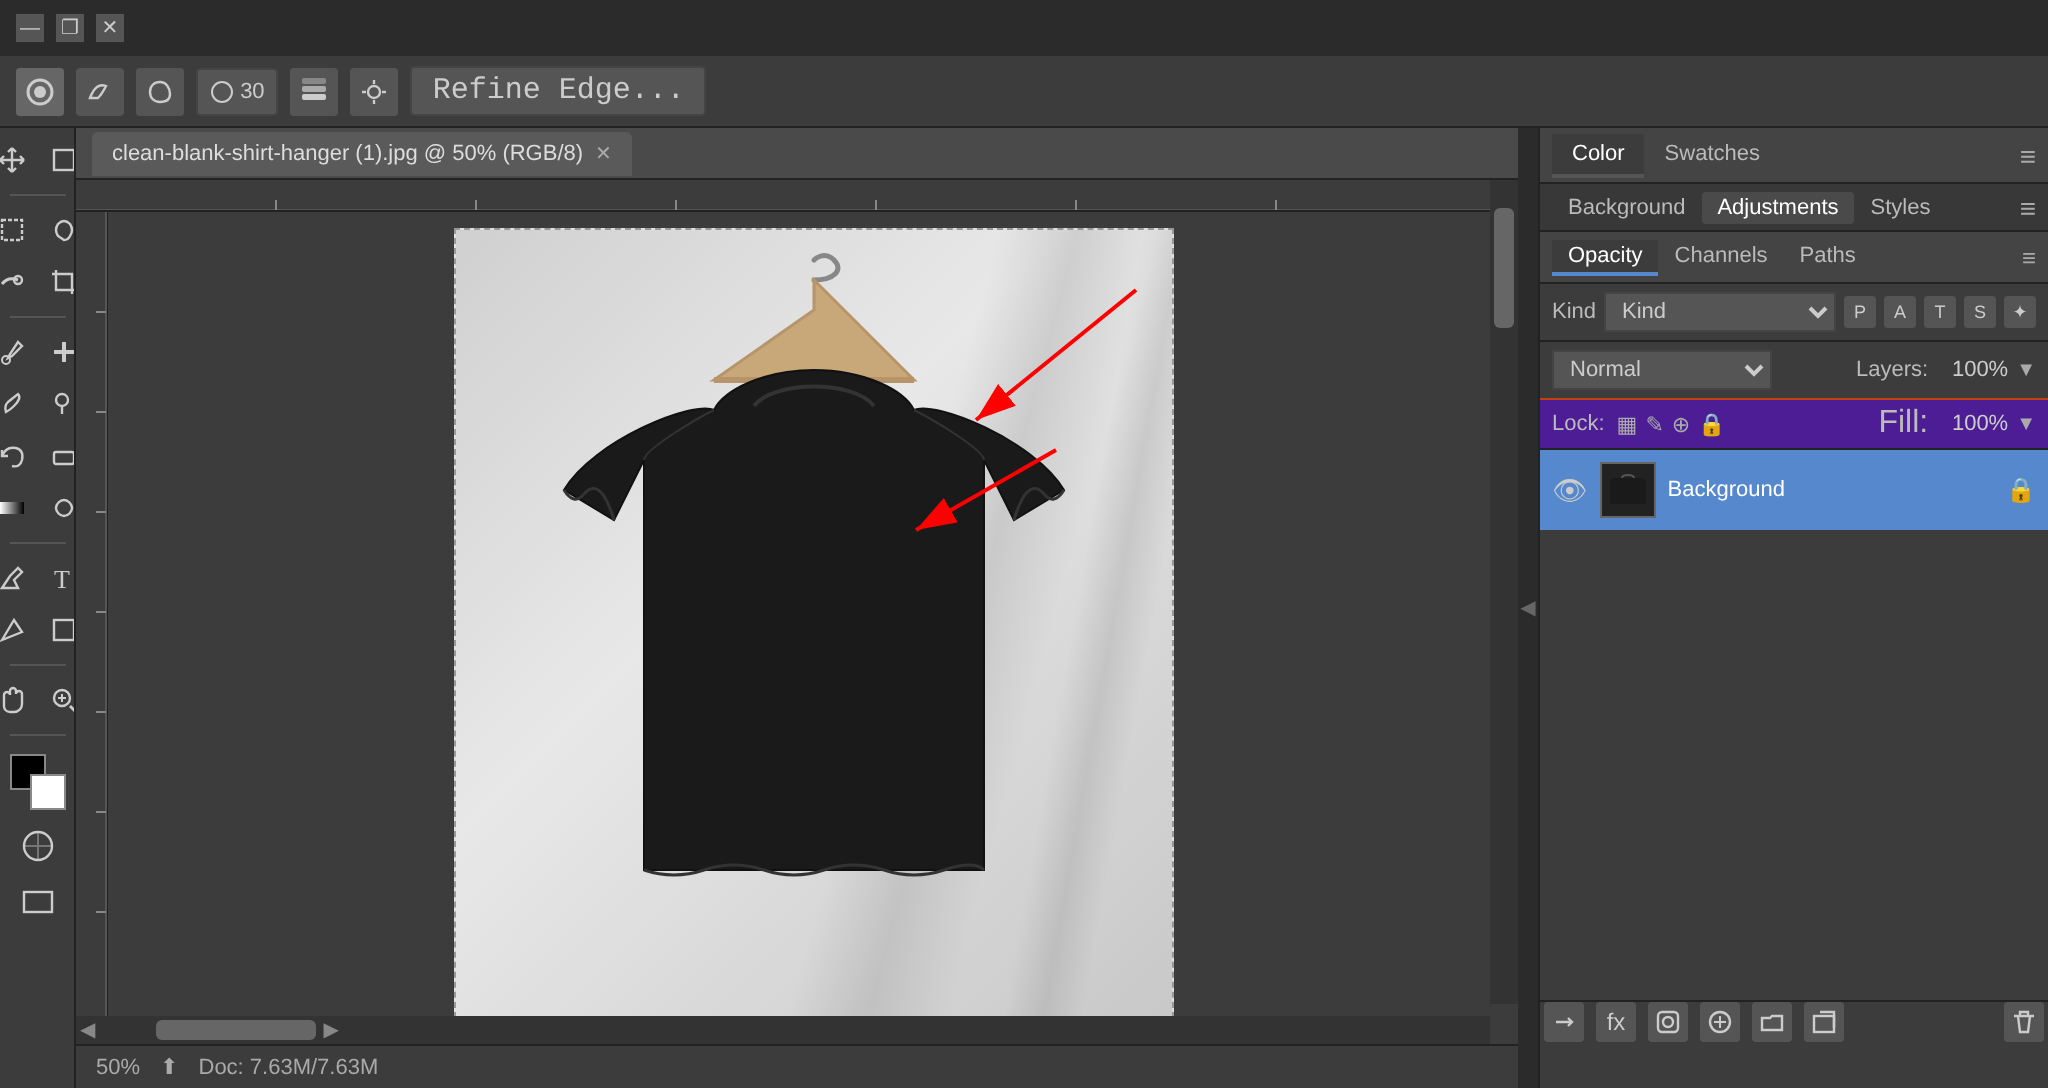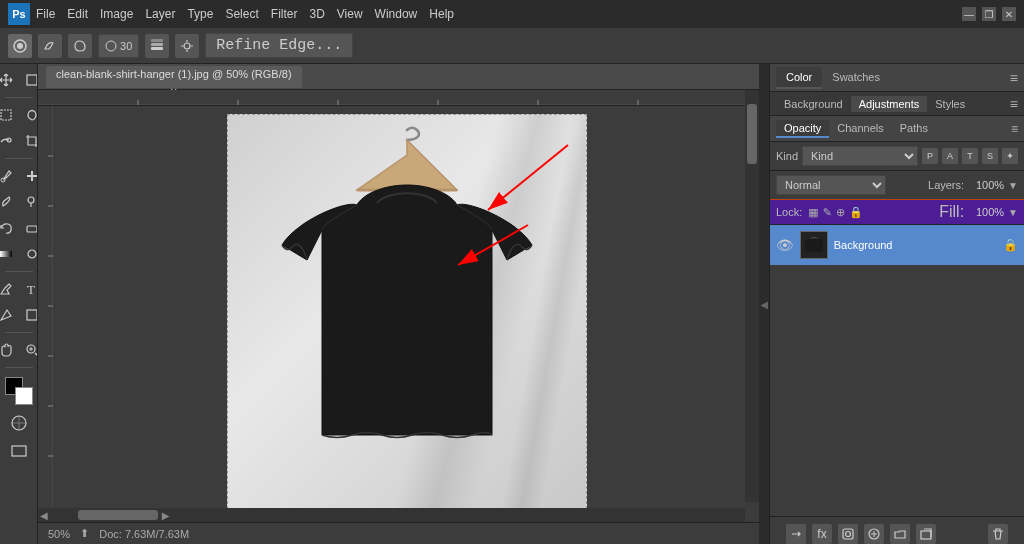--- a/index.html
+++ b/index.html
@@ -41,21 +41,21 @@
     .lt-row { display: flex; gap: 2px; }
     .lt-btn { width: 24px; height: 24px; display: flex; align-items: center; justify-content: center; font-size: 11px; color: #ccc; cursor: pointer; border-radius: 2px; position: relative; }
     .lt-separator { width: 28px; height: 1px; background: #555; margin: 3px 0; }
     .color-boxes { position: relative; width: 28px; height: 28px; margin-top: 4px; }
     .fg-box { width: 18px; height: 18px; background: #000; position: absolute; top: 0; left: 0; border: 1px solid #888; }
     .bg-box { width: 18px; height: 18px; background: #fff; position: absolute; bottom: 0; right: 0; border: 1px solid #888; }
 
     
     .canvas-area { flex: 1; background: #3c3c3c; display: flex; flex-direction: column; overflow: hidden; }
     .canvas-tab-bar { background: #4a4a4a; height: 26px; display: flex; align-items: center; padding: 0 8px; border-bottom: 1px solid #222; }
-    .canvas-tab { background: #5a5a5a; color: #ddd; padding: 2px 10px; font-size: 11px; display: flex; align-items: center; gap: 6px; height: 22px; border-radius: 3px 3px 0 0; flex-direction: column; }
+    .canvas-tab { background: #5a5a5a; color: #ddd; padding: 2px 10px; font-size: 11px; display: flex; align-items: center; gap: 6px; height: 22px; border-radius: 3px 3px 0 0; }
     .canvas-tab .close-tab { cursor: pointer; color: #aaa; font-size: 10px; }
     .canvas-viewport { flex: 1; display: flex; align-items: center; justify-content: center; overflow: hidden; position: relative; }
     .canvas-scroll-right { position: absolute; right: 0; top: 0; bottom: 20px; width: 14px; background: #333; display: flex; flex-direction: column; align-items: center; }
     .scroll-thumb { width: 10px; height: 60px; background: #666; border-radius: 3px; margin-top: 14px; }
     .canvas-scroll-bottom { position: absolute; bottom: 0; left: 0; right: 14px; height: 14px; background: #333; display: flex; align-items: center; }
     .scroll-thumb-h { height: 10px; width: 80px; background: #666; border-radius: 3px; margin-left: 30px; }
     .canvas-status { height: 22px; background: #3c3c3c; border-top: 1px solid #222; display: flex; align-items: center; padding: 0 10px; gap: 10px; font-size: 11px; color: #aaa; }
 
     
     .image-canvas {
@@ -114,51 +114,35 @@
     .fill-val { font-size: 11px; color: #ccc; width: 36px; text-align: right; }
 
     
     .layer-item { display: flex; align-items: center; padding: 4px 6px; gap: 6px; background: #5588cc; cursor: pointer; height: 40px; }
     .layer-visibility { font-size: 14px; color: #ccc; cursor: pointer; }
     .layer-thumb { width: 28px; height: 28px; background: #222; border: 1px solid #666; display: flex; align-items: center; justify-content: center; font-size: 8px; }
     .layer-name { font-size: 11px; color: #fff; flex: 1; }
     .layer-lock-icon { font-size: 12px; color: #ccc; }
 
     
-    .panel-bottom { display: flex; align-items: flex-end; background: #3c3c3c; border-top: 1px solid #222; height: 28px; padding: 0 16px; gap: 6px; }
+    .panel-bottom { display: flex; align-items: flex-start; background: #3c3c3c; border-top: 1px solid #222; height: 44px; padding: 0 2px; gap: 6px; }
     .pb-icon { width: 20px; height: 20px; background: #555; border-radius: 2px; display: flex; align-items: center; justify-content: center; font-size: 10px; color: #ccc; cursor: pointer; }
 
     
     .right-collapse { width: 10px; background: #2b2b2b; cursor: pointer; display: flex; align-items: center; justify-content: center; }
     .right-collapse span { color: #666; font-size: 10px; }
 
     
     .shadow-line-1 { position: absolute; top: 0; right: 60px; width: 80px; height: 100%; background: linear-gradient(to right, transparent, rgba(150,150,150,0.3), transparent); transform: skewX(-15deg); }
     .shadow-line-2 { position: absolute; top: 0; right: 10px; width: 40px; height: 100%; background: linear-gradient(to right, transparent, rgba(120,120,120,0.2), transparent); transform: skewX(-10deg); }
   </style>
 </head>
 <body>
 
 <div class="title-bar">
-  <div class="title-bar-left">
-    <div class="ps-logo">Ps</div>
-    <div class="title-bar-menu">
-      <span>File</span>
-      <span>Edit</span>
-      <span>Image</span>
-      <span>Layer</span>
-      <span>Type</span>
-      <span>Select</span>
-      <span>Filter</span>
-      <span>3D</span>
-      <span>View</span>
-      <span>Window</span>
-      <span>Help</span>
-    </div>
-  </div>
   <div class="title-bar-controls">
     <button class="title-btn">—</button>
     <button class="title-btn">❐</button>
     <button class="title-btn">✕</button>
   </div>
 </div>
 
 <div class="toolbar-top">
   <div class="tool-icon active">
     <svg width="14" height="14" viewBox="0 0 14 14">

